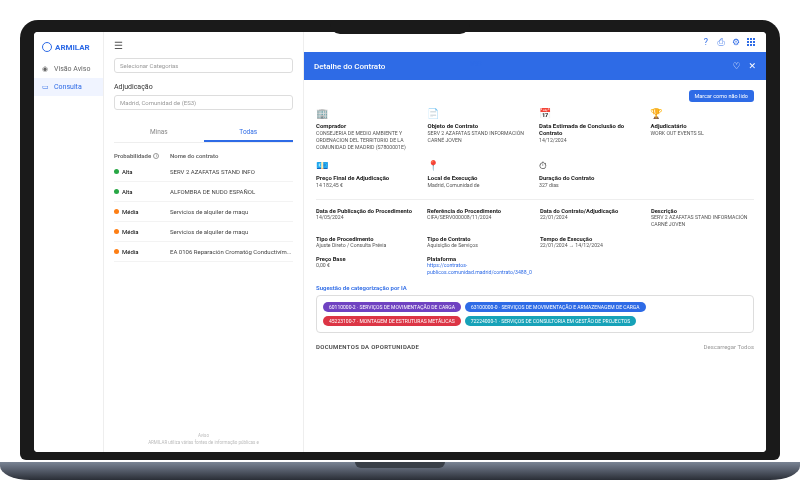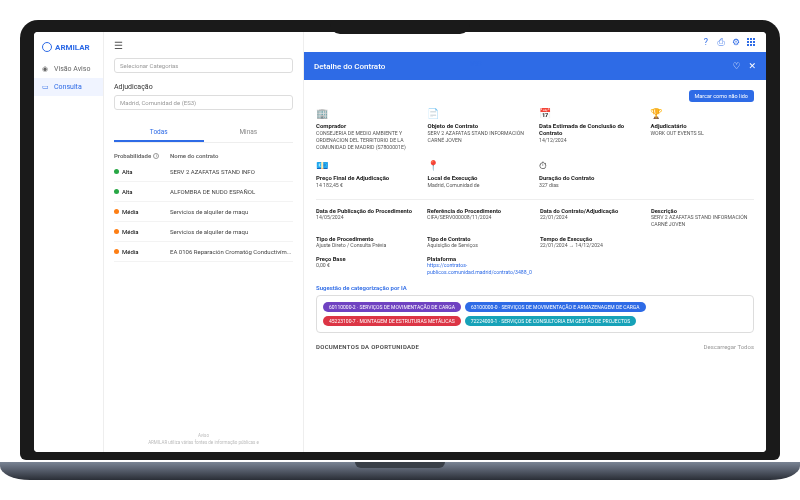--- a/index.html
+++ b/index.html
@@ -96,22 +96,22 @@
 
       <div class="middle">
         <span class="hamburger">☰</span>
         <div class="select-row">
           <div class="select-box">Selecionar Categorias</div>
         </div>
         <div class="section-label">Adjudicação</div>
         <div class="select-box">Madrid, Comunidad de (ES3)</div>
 
         <div class="tabs-row">
+          <div class="tab">Minas</div>
           <div class="tab active">Todas</div>
-          <div class="tab">Minas</div>
         </div>
 
         <div class="table-head">
           <div class="th-prob">
             <span>Probabilidade</span>
             <span class="info-icon">i</span>
           </div>
           <div class="th-name">Nome do contrato</div>
         </div>
 

